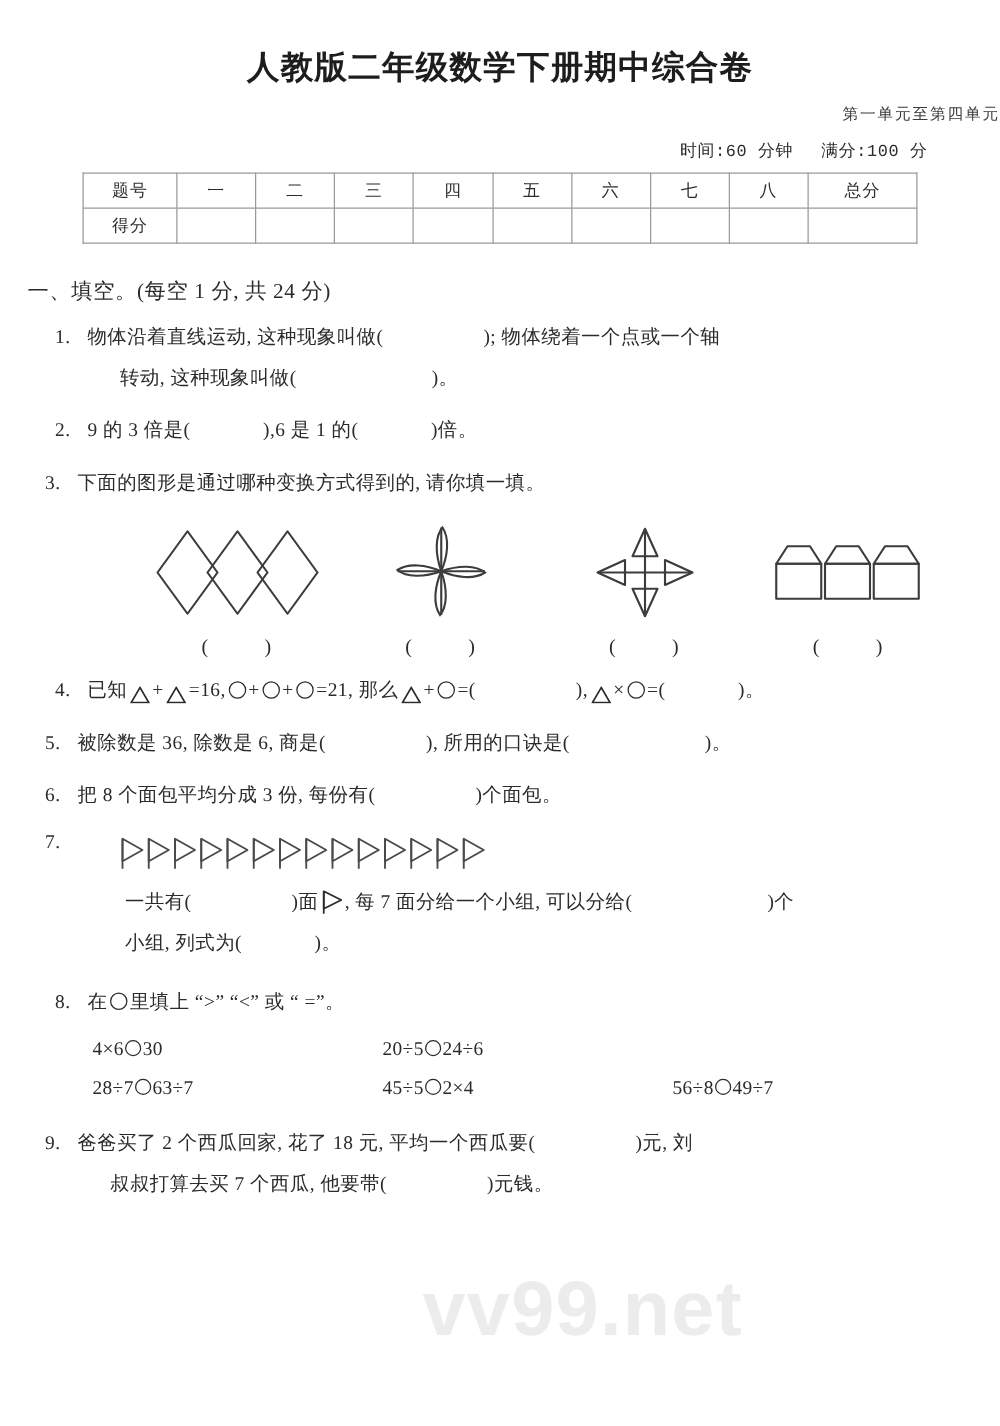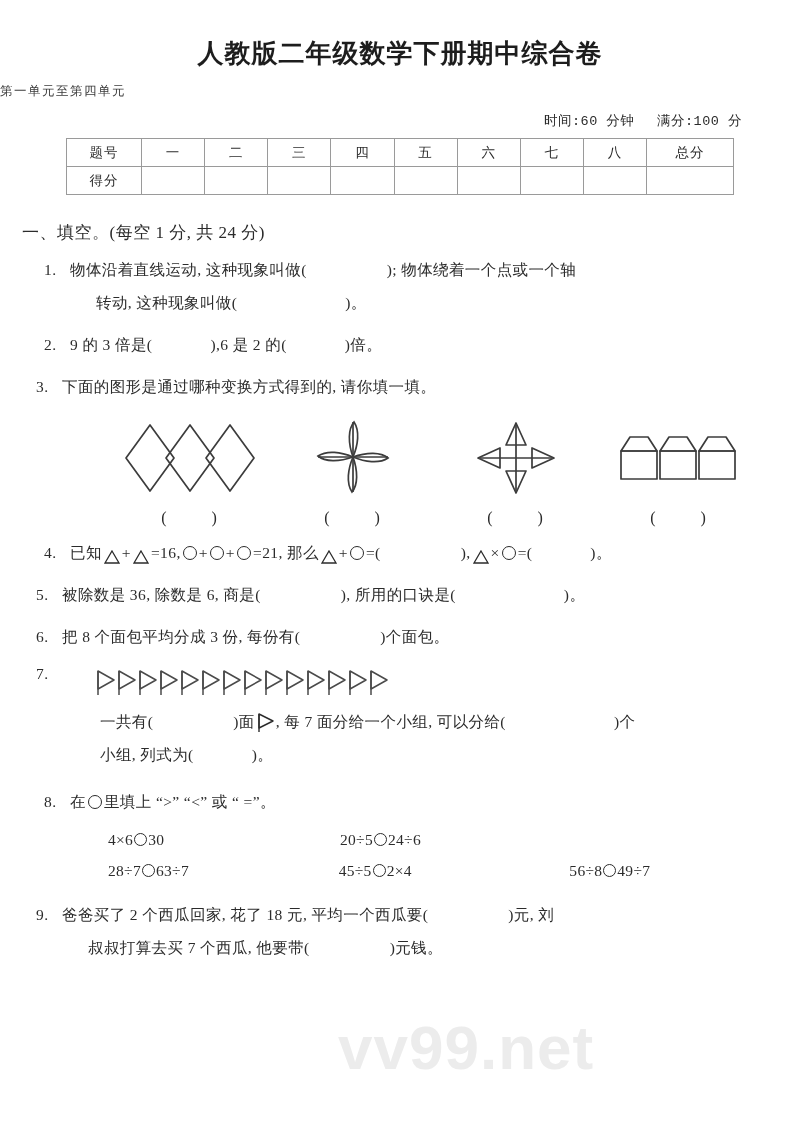--- a/index.html
+++ b/index.html
@@ -44,21 +44,21 @@
   .doc-title {
     text-align: center;
     font-size: 26px;
     font-weight: bold;
     letter-spacing: 1px;
     margin: 0;
     padding-top: 36px;
     color: #1d1d1d;
   }
   .doc-subtitle {
-    text-align: left;
+    text-align: right;
     font-size: 12.5px;
     margin-top: 12px;
     letter-spacing: 1.5px;
     color: #3a3a3a;
   }
   .exam-meta {
     text-align: right;
     font-size: 13.5px;
     margin-top: 12px;
     padding-right: 58px;
@@ -153,21 +153,21 @@
 
   .inline-flag {
     display: inline-block;
     vertical-align: -6px;
     margin: 0 2px;
   }
 
   
   .cmp-block {
     margin-top: 6px;
-    padding-left: 108px;
+    padding-left: 74px;
   }
   .cmp-row {
     display: flex;
     font-size: 15.5px;
     line-height: 31px;
     letter-spacing: 0.3px;
   }
   .cmp-item { width: 232px; }
   .circ {
     display: inline-block;
@@ -242,21 +242,21 @@
     <div class="section-title">一、填空。(每空 1 分, 共 24 分)</div>
 
     <div class="q">
       <span class="num">1.</span>
       <span>物体沿着直线运动, 这种现象叫做(</span><span class="blank-l"></span><span>); 物体绕着一个点或一个轴</span>
       <span class="line2"><span>转动, 这种现象叫做(</span><span class="blank-xl"></span><span>)。</span></span>
     </div>
 
     <div class="q">
       <span class="num">2.</span>
-      <span>9 的 3 倍是(</span><span class="blank-m"></span><span>),6 是 2 的(</span><span class="blank-m"></span><span>)倍。</span>
+      <span>9 的 3 倍是(</span><span class="blank-m"></span><span>),6 是 1 的(</span><span class="blank-m"></span><span>)倍。</span>
     </div>
 
     <div class="q indent-narrow">
       <span class="num">3.</span>
       <span>下面的图形是通过哪种变换方式得到的, 请你填一填。</span>
     </div>
 
     <div class="fig-row">
 
       <div class="fig-cell">

